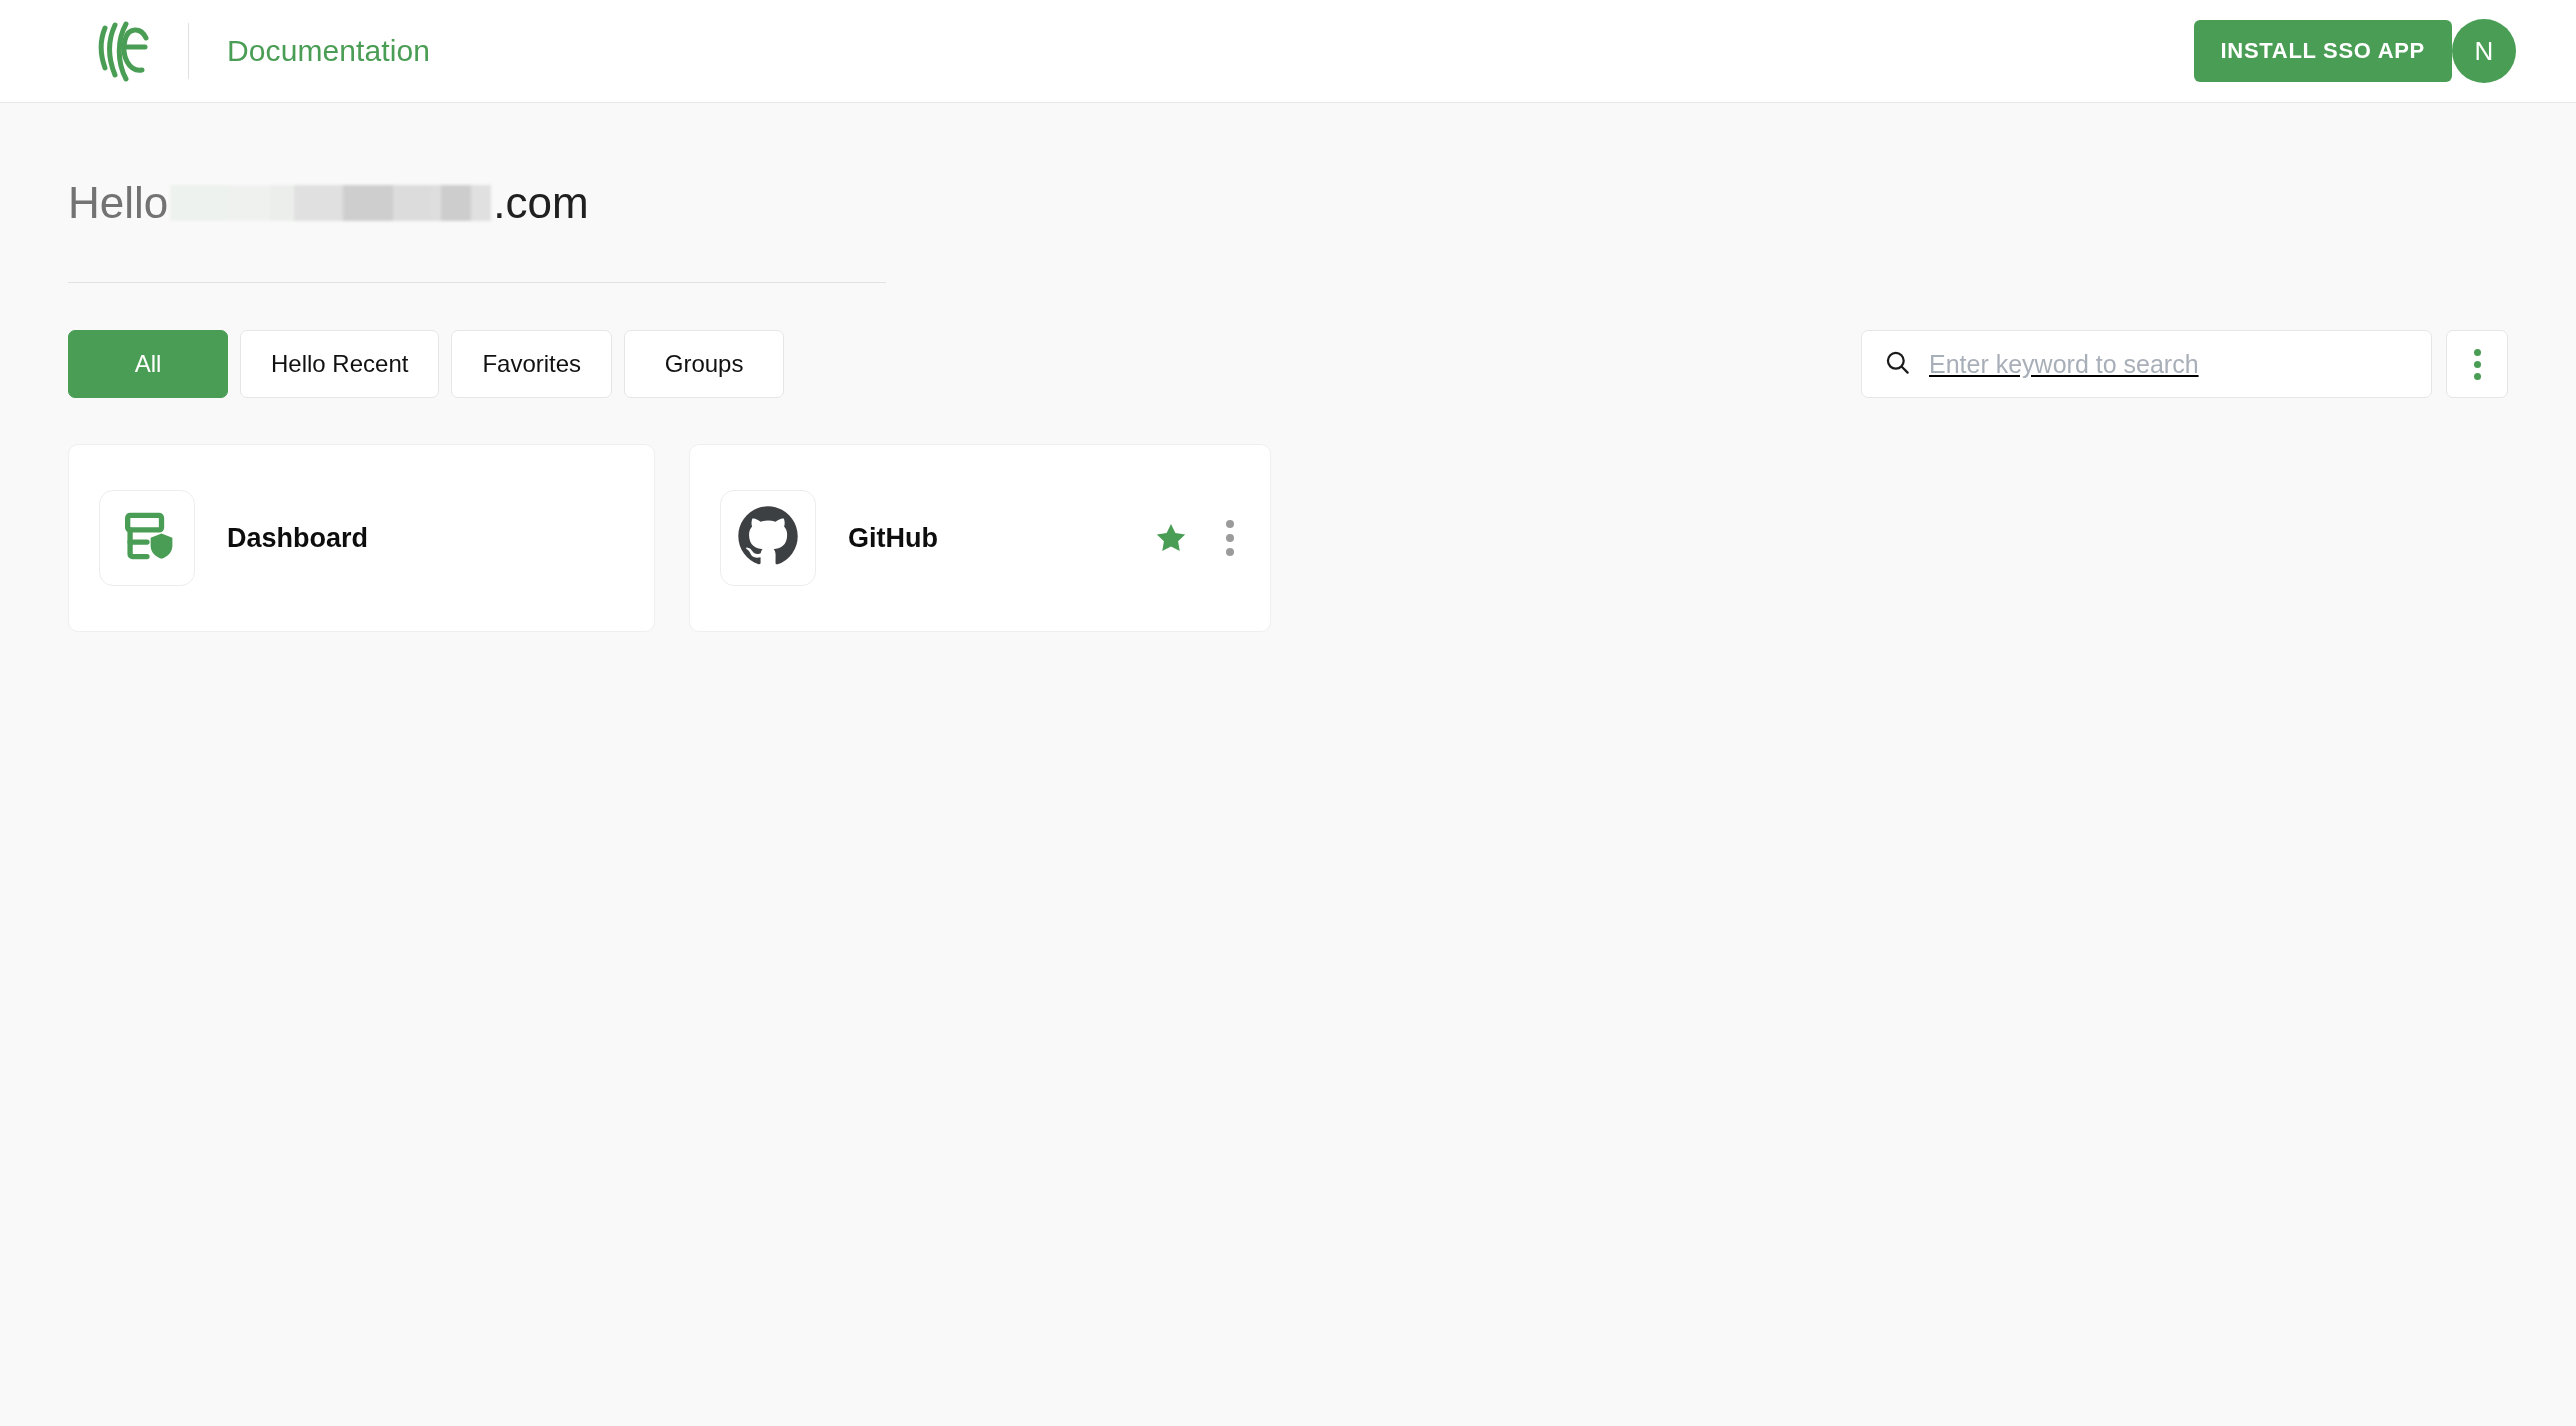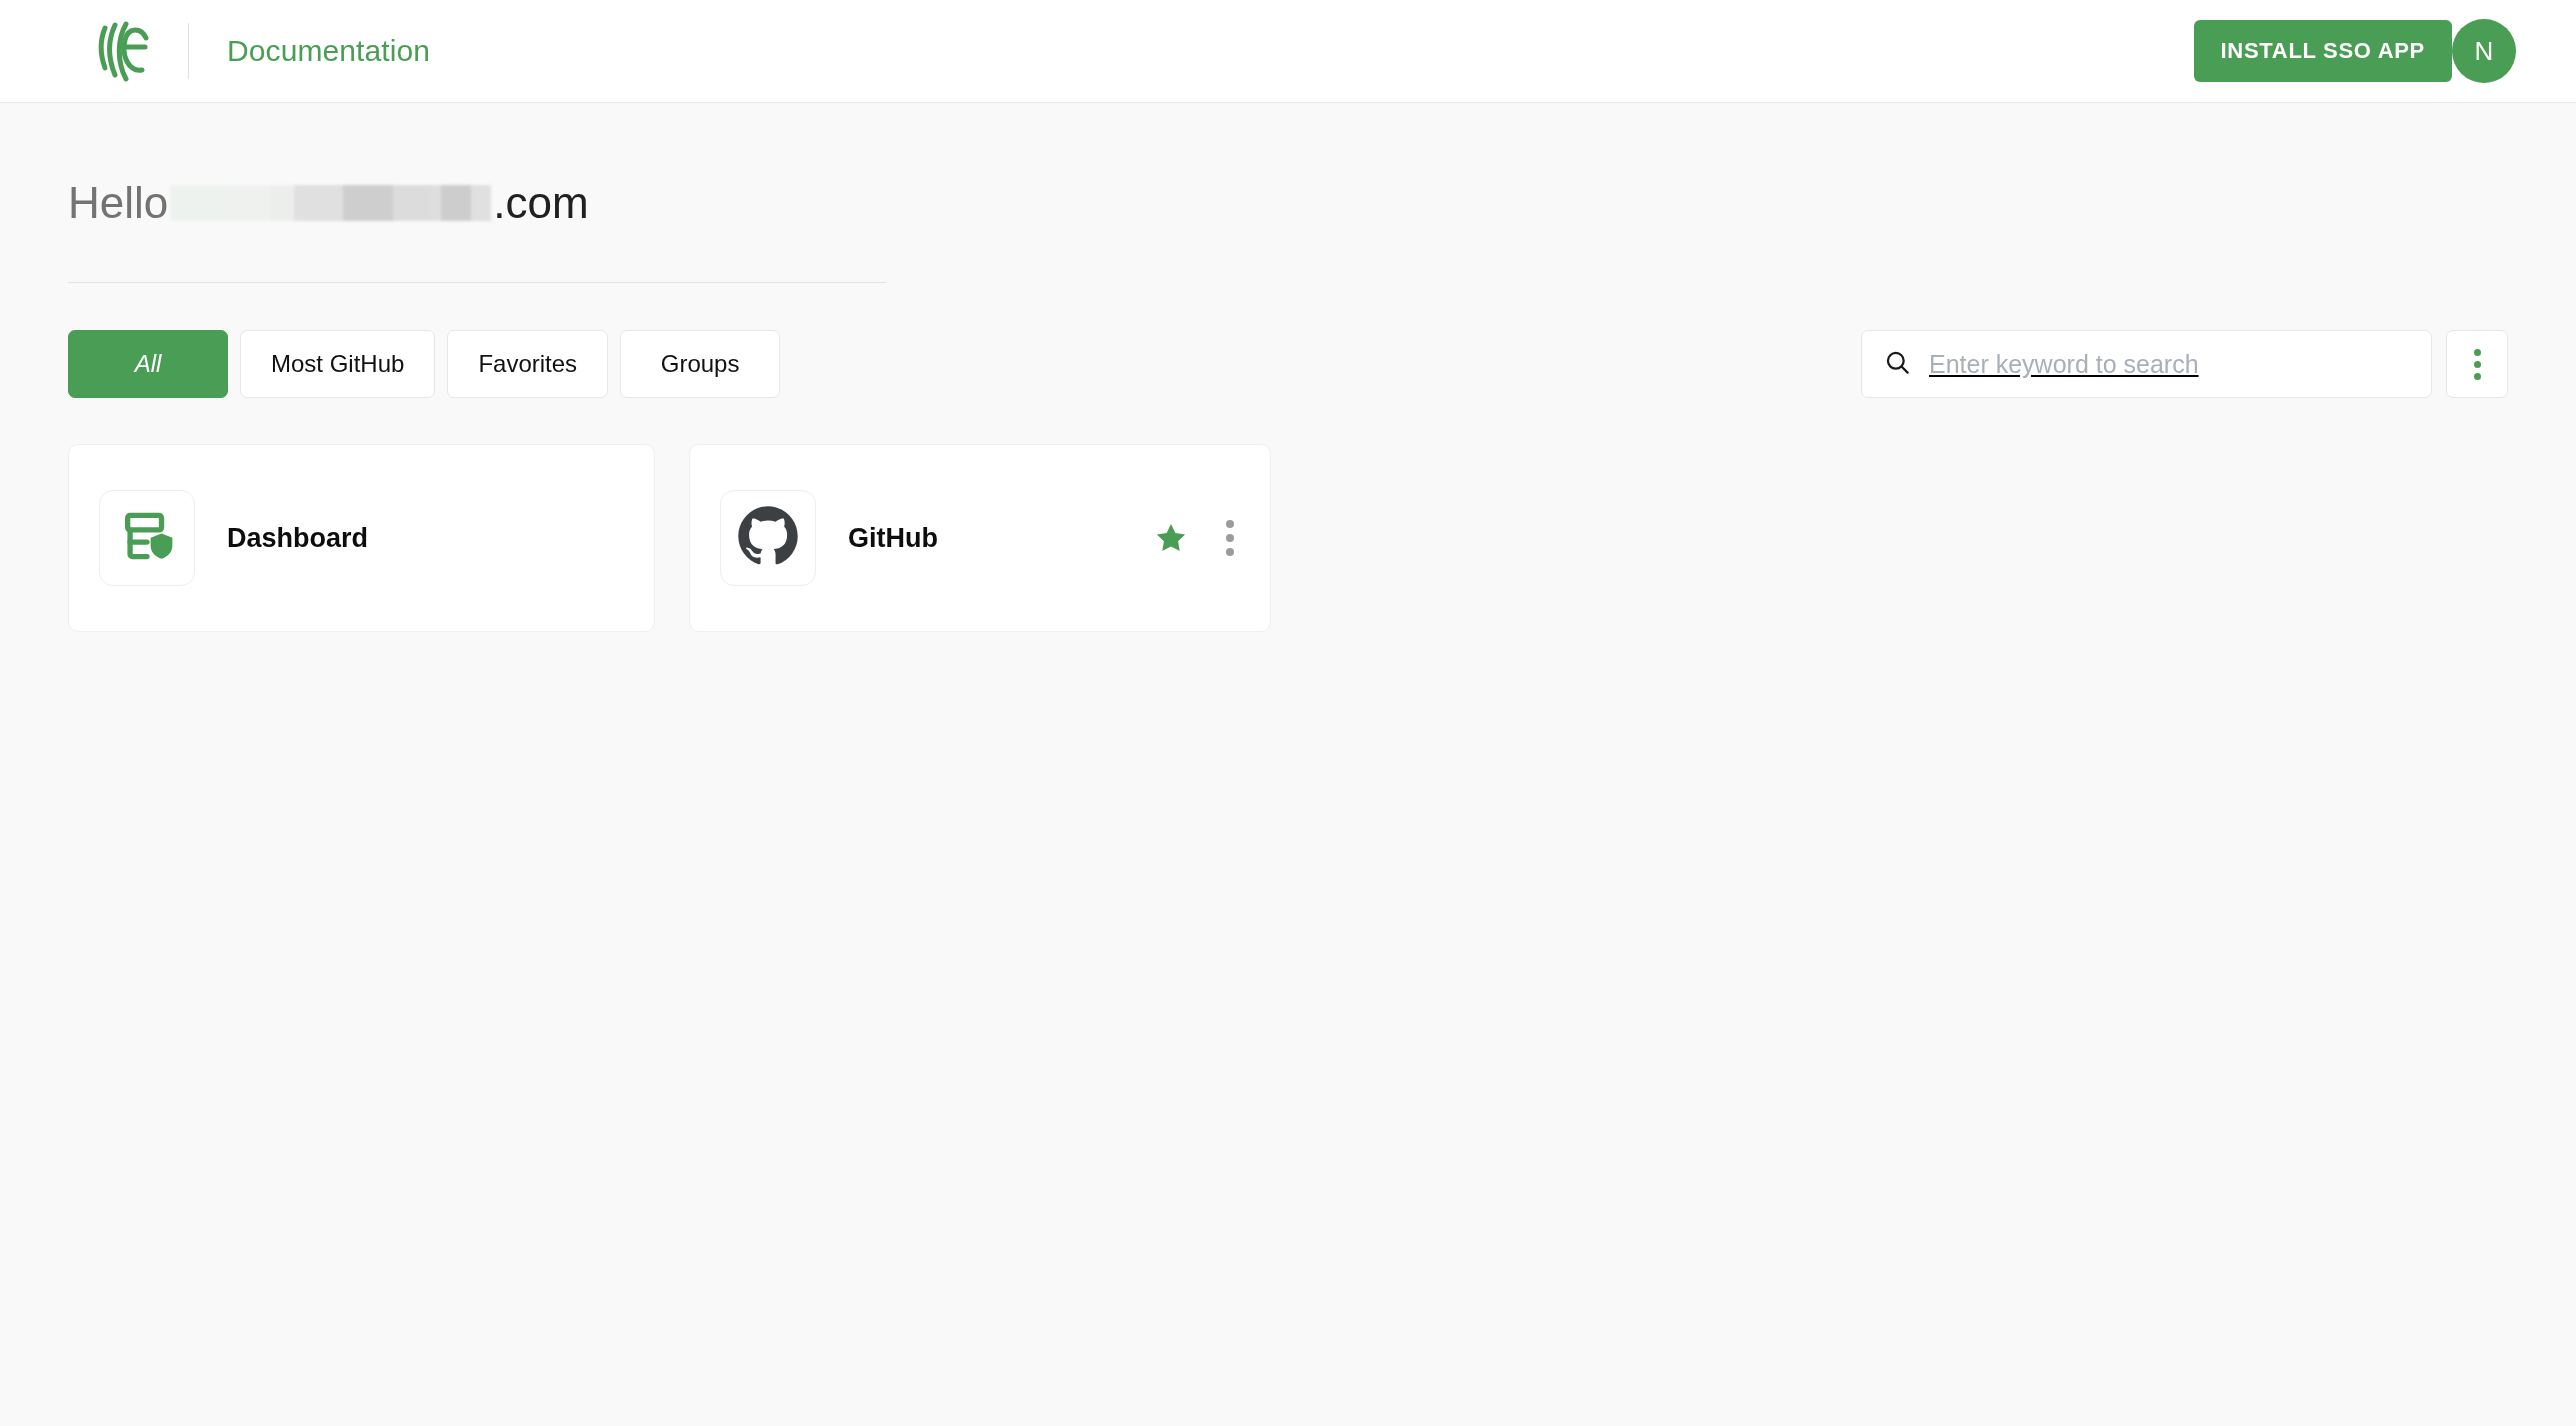--- a/index.html
+++ b/index.html
@@ -139,21 +139,20 @@
     display: flex;
     align-items: center;
     justify-content: center;
     cursor: pointer;
     white-space: nowrap;
   }
   .tab.active {
     background: #4a9d54;
     border-color: #4a9d54;
     color: #ffffff;
-    font-style: italic;
   }
 
   .search-area {
     margin-left: auto;
     display: flex;
     align-items: center;
     gap: 14px;
     text-decoration: underline;
   }
   .search-box {
@@ -281,21 +280,21 @@
     <div class="greeting">
       <span class="greeting-hello">Hello</span>
       <span class="redacted"></span>
       <span class="greeting-domain">.com</span>
     </div>
   </div>
 
   <div class="filter-row">
     <div class="tabs">
       <div class="tab active">All</div>
-      <div class="tab">Most GitHub</div>
+      <div class="tab">Hello Recent</div>
       <div class="tab">Favorites</div>
       <div class="tab">Groups</div>
     </div>
 
     <div class="search-area">
       <div class="search-box">
         <span>
           <svg width="27" height="27" viewBox="0 0 24 24" fill="none" stroke="#1a1a1a" stroke-width="2" stroke-linecap="round">
             <circle cx="10.5" cy="10.5" r="7"></circle>
             <line x1="15.8" y1="15.8" x2="21" y2="21"></line>

